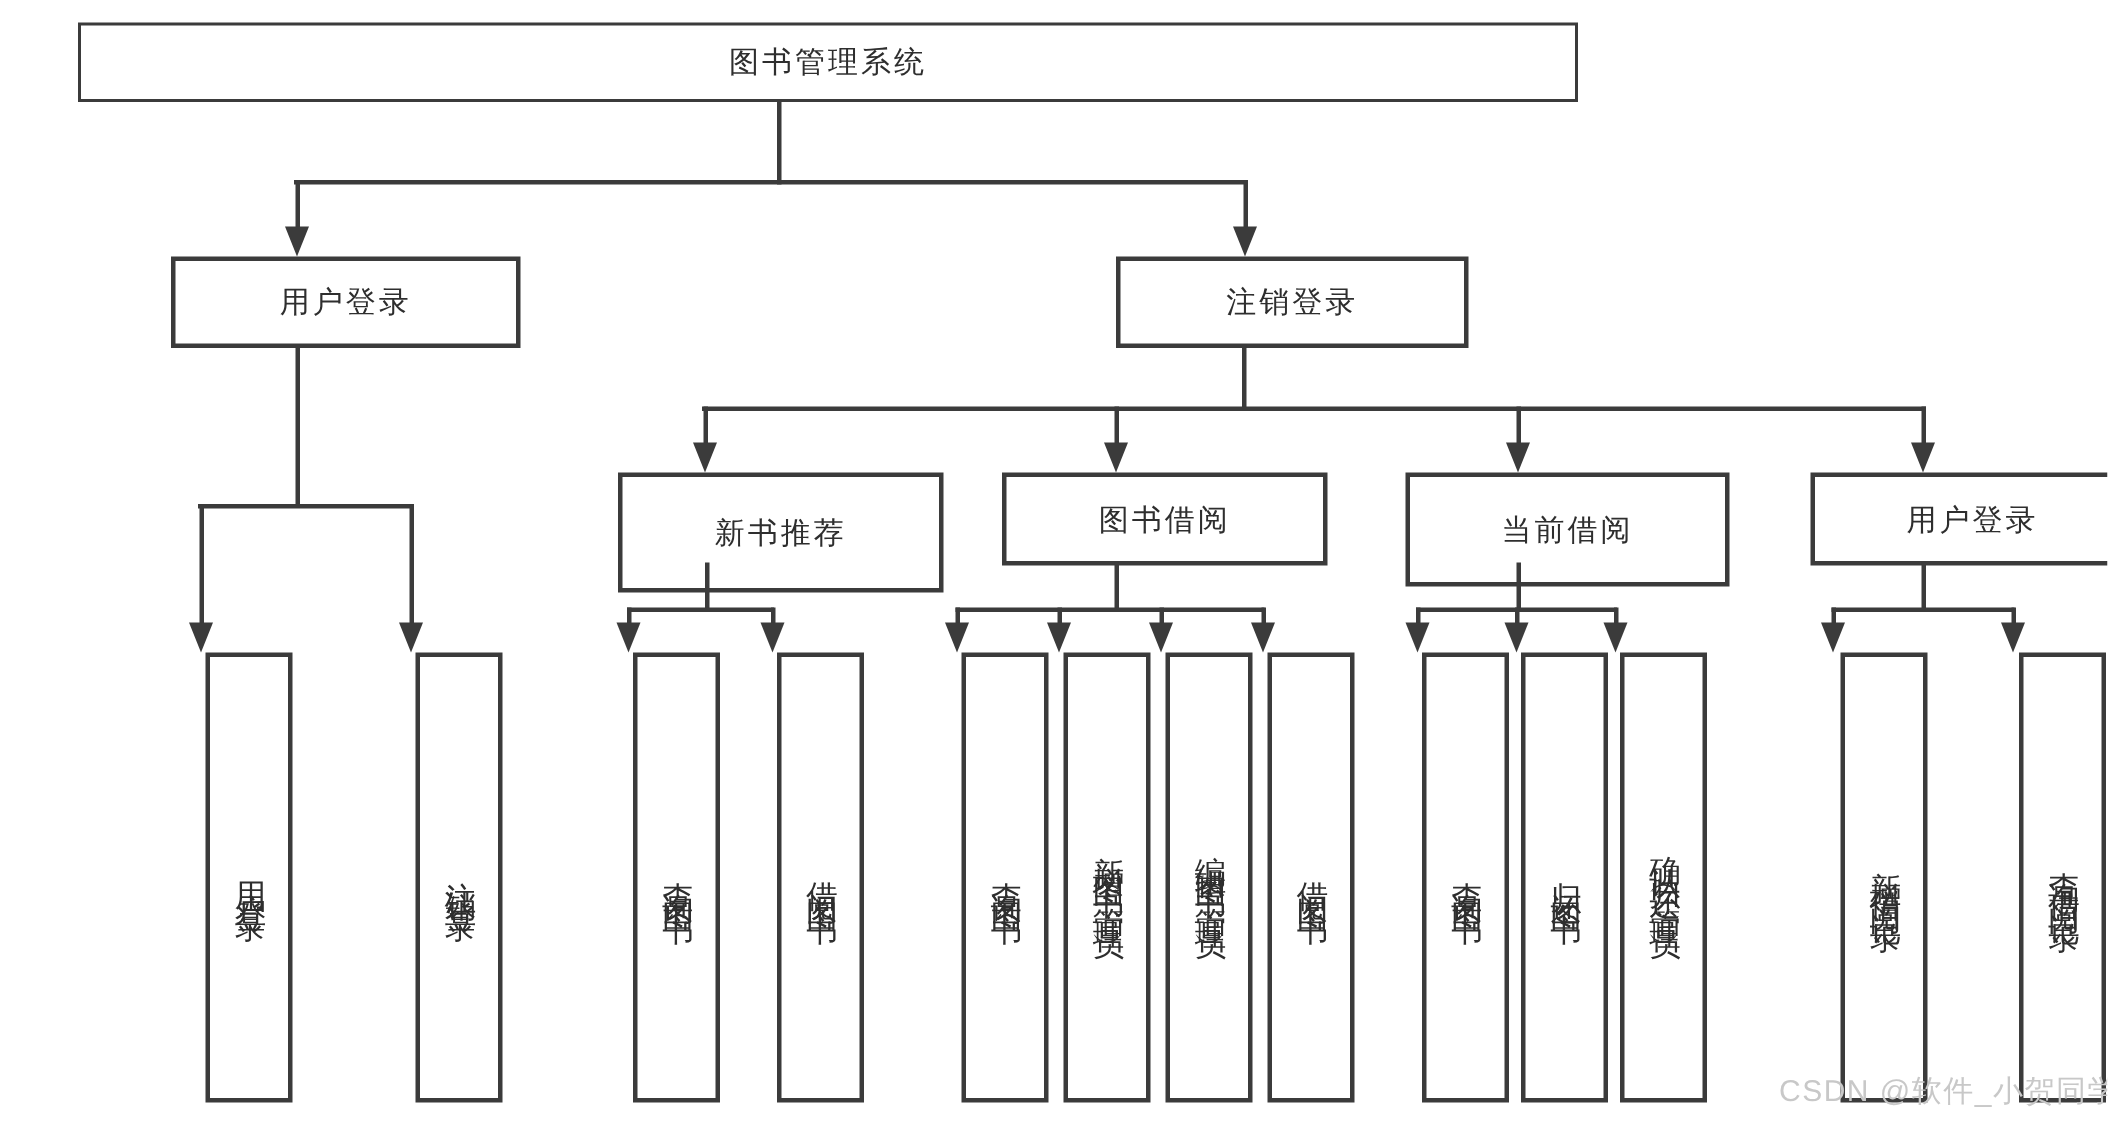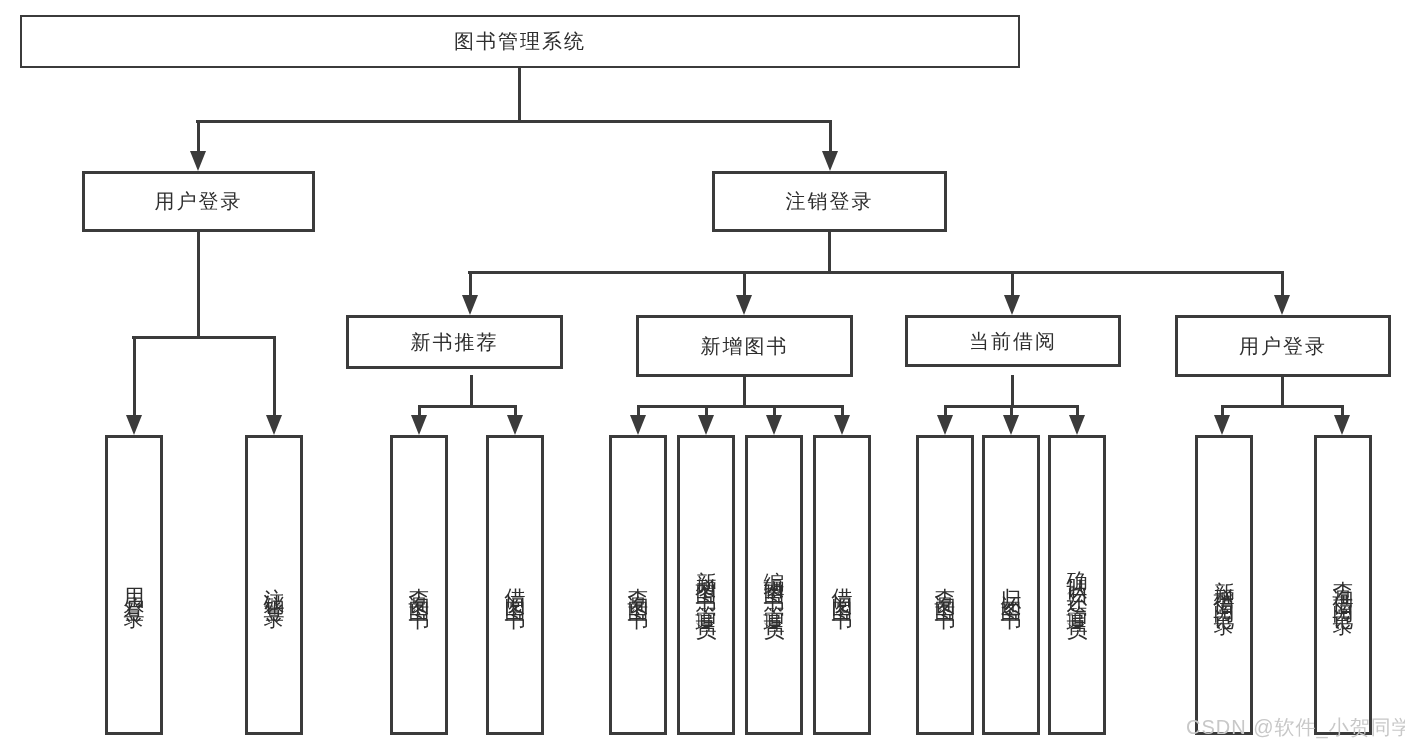--- a/index.html
+++ b/index.html
@@ -19,20 +19,21 @@
   }
   .box {
     position: absolute;
     box-sizing: border-box;
     border: 3px solid var(--line);
     background: var(--bg);
     display: flex;
     align-items: center;
     justify-content: center;
     color: var(--text);
+    margin-left: 32px;
   }
   .box.thin { border-width: 2px; }
   .hlabel { font-size: 20px; letter-spacing: 2px; white-space: nowrap; }
   .vlabel {
     writing-mode: vertical-rl;
     text-orientation: mixed;
     font-size: 21px;
     letter-spacing: 7px;
     white-space: nowrap;
   }
@@ -64,29 +65,29 @@
   </div>
 
   <div class="box" style="left:82px;top:171px;width:233px;height:61px">
     <span class="hlabel">用户登录</span>
   </div>
 
   <div class="box" style="left:712px;top:171px;width:235px;height:61px">
     <span class="hlabel">注销登录</span>
   </div>
 
-  <div class="box" style="left:346px;top:315px;width:217px;height:54px">
+  <div class="box" style="left:380px;top:315px;width:217px;height:80px">
     <span class="hlabel">新书推荐</span>
   </div>
 
   <div class="box" style="left:636px;top:315px;width:217px;height:62px">
-    <span class="hlabel">新增图书</span>
+    <span class="hlabel">图书借阅</span>
   </div>
 
-  <div class="box" style="left:905px;top:315px;width:216px;height:52px">
+  <div class="box" style="left:905px;top:315px;width:216px;height:76px">
     <span class="hlabel">当前借阅</span>
   </div>
 
   <div class="box" style="left:1175px;top:315px;width:216px;height:62px">
     <span class="hlabel">用户登录</span>
   </div>
 
   <div class="box" style="left:105px;top:435px;width:58px;height:300px">
     <span class="vlabel">用户登录</span>
   </div>

